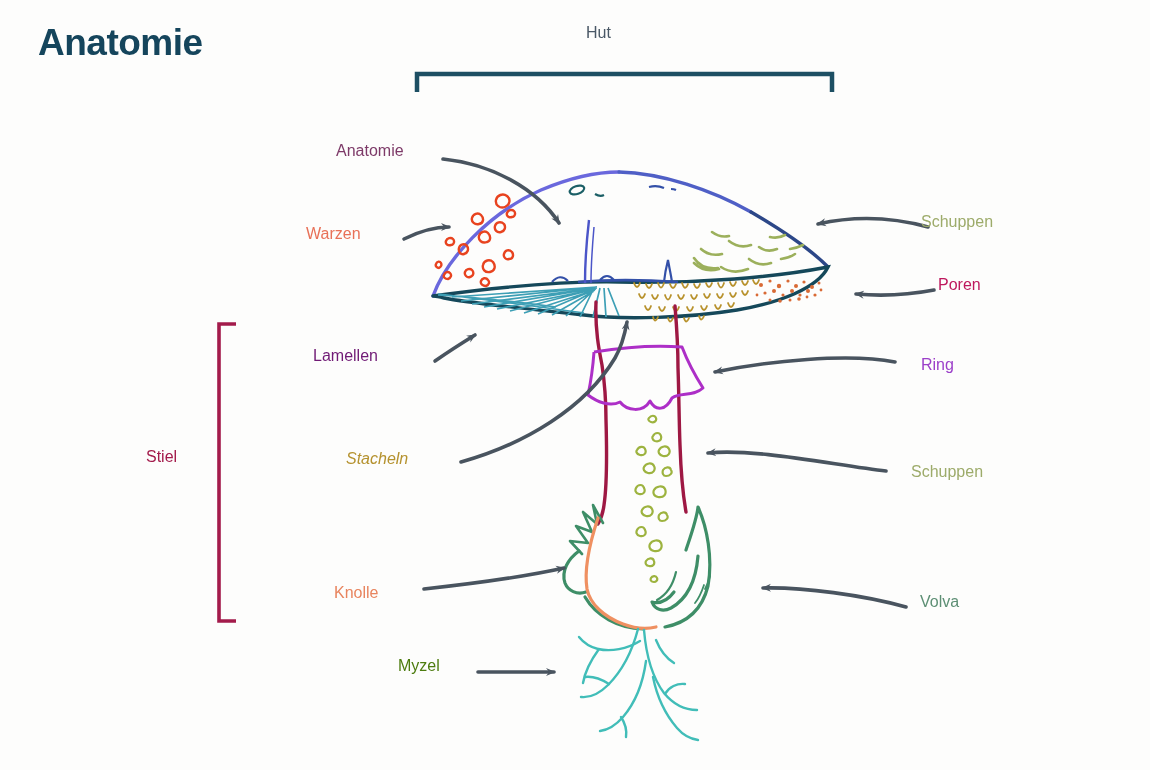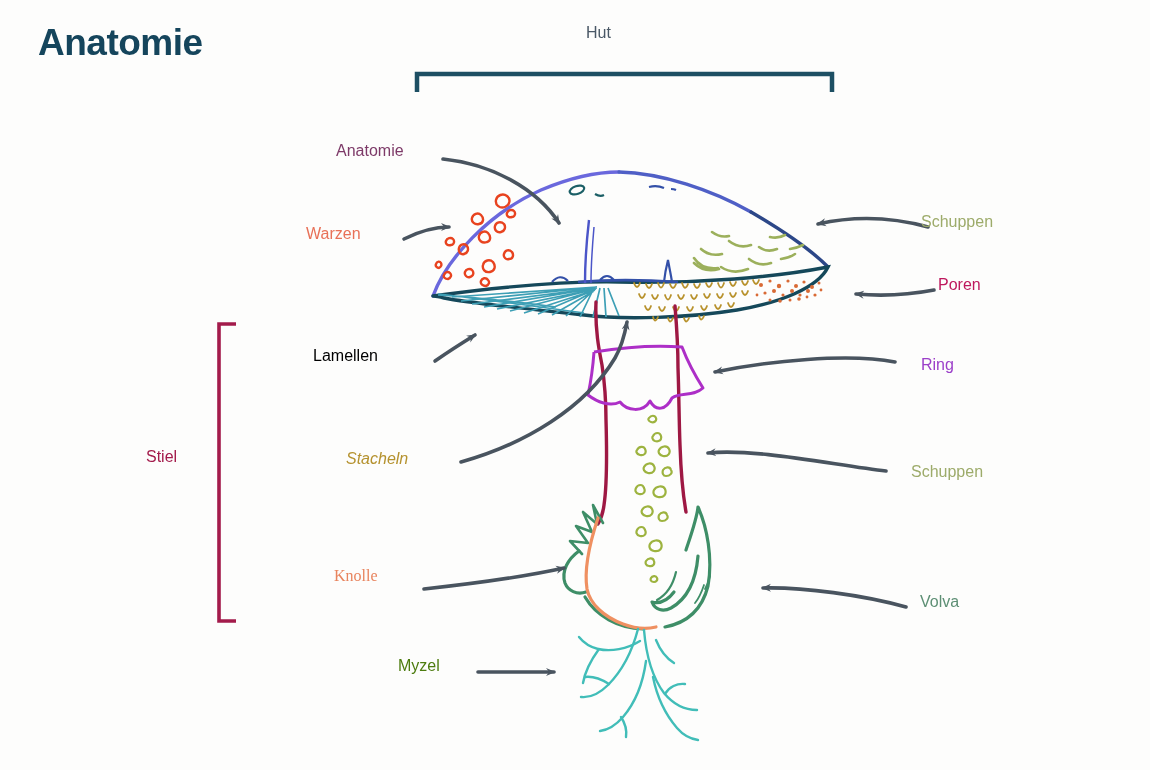--- a/index.html
+++ b/index.html
@@ -21,21 +21,21 @@
   .lbl-hut{left:586px;top:25px;}
   .lbl-kutikula{left:336px;top:143px;}
   .lbl-warzen{left:306px;top:226px;}
   .lbl-schuppen-cap{left:921px;top:214px;}
   .lbl-poren{left:938px;top:277px;}
   .lbl-lamellen{left:313px;top:348px;}
   .lbl-ring{left:913px;top:357px;margin-left:8px;}
   .lbl-stacheln{left:346px;top:451px;}
   .lbl-schuppen-stem{left:911px;top:464px;}
   .lbl-stiel{left:146px;top:449px;}
-  .lbl-knolle{left:334px;top:568px;font-family:Liberation Serif, serif;}
+  .lbl-knolle{left:334px;top:585px;}
   .lbl-volva{left:920px;top:594px;}
   .lbl-myzel{left:398px;top:658px;}
 </style>
 </head>
 <body>
 
 <div id="stage">
 
   <svg width="1150" height="770" viewBox="0 0 1150 770">
     <defs>
@@ -207,21 +207,21 @@
     </g>
   </svg>
 
   <div class="title" style="color: rgb(21, 69, 92);">Anatomie</div>
 
   <div class="label lbl-hut" style="color: rgb(74, 88, 102);">Hut</div>
   <div class="label lbl-kutikula" style="color: rgb(125, 58, 104);">Anatomie</div>
   <div class="label lbl-warzen" style="color: rgb(232, 113, 88);">Warzen</div>
   <div class="label lbl-schuppen-cap" style="color: rgb(157, 171, 106);">Schuppen</div>
   <div class="label lbl-poren" style="color: #be185d;">Poren</div>
-  <div class="label lbl-lamellen" style="color: #000000;">Lamellen</div>
+  <div class="label lbl-lamellen" style="color: #701a75;">Lamellen</div>
   <div class="label lbl-ring" style="color: rgb(155, 63, 201);">Ring</div>
   <div class="label lbl-stacheln" style="color: rgb(181, 146, 47); font-style: italic;">Stacheln</div>
   <div class="label lbl-schuppen-stem" style="color: rgb(157, 171, 106);">Schuppen</div>
   <div class="label lbl-stiel" style="color: rgb(163, 27, 75);">Stiel</div>
   <div class="label lbl-knolle" style="color: rgb(232, 132, 94);">Knolle</div>
   <div class="label lbl-volva" style="color: rgb(93, 143, 116);">Volva</div>
   <div class="label lbl-myzel" style="color: #4d7c0f;">Myzel</div>
 </div>
 
 </body></html>

